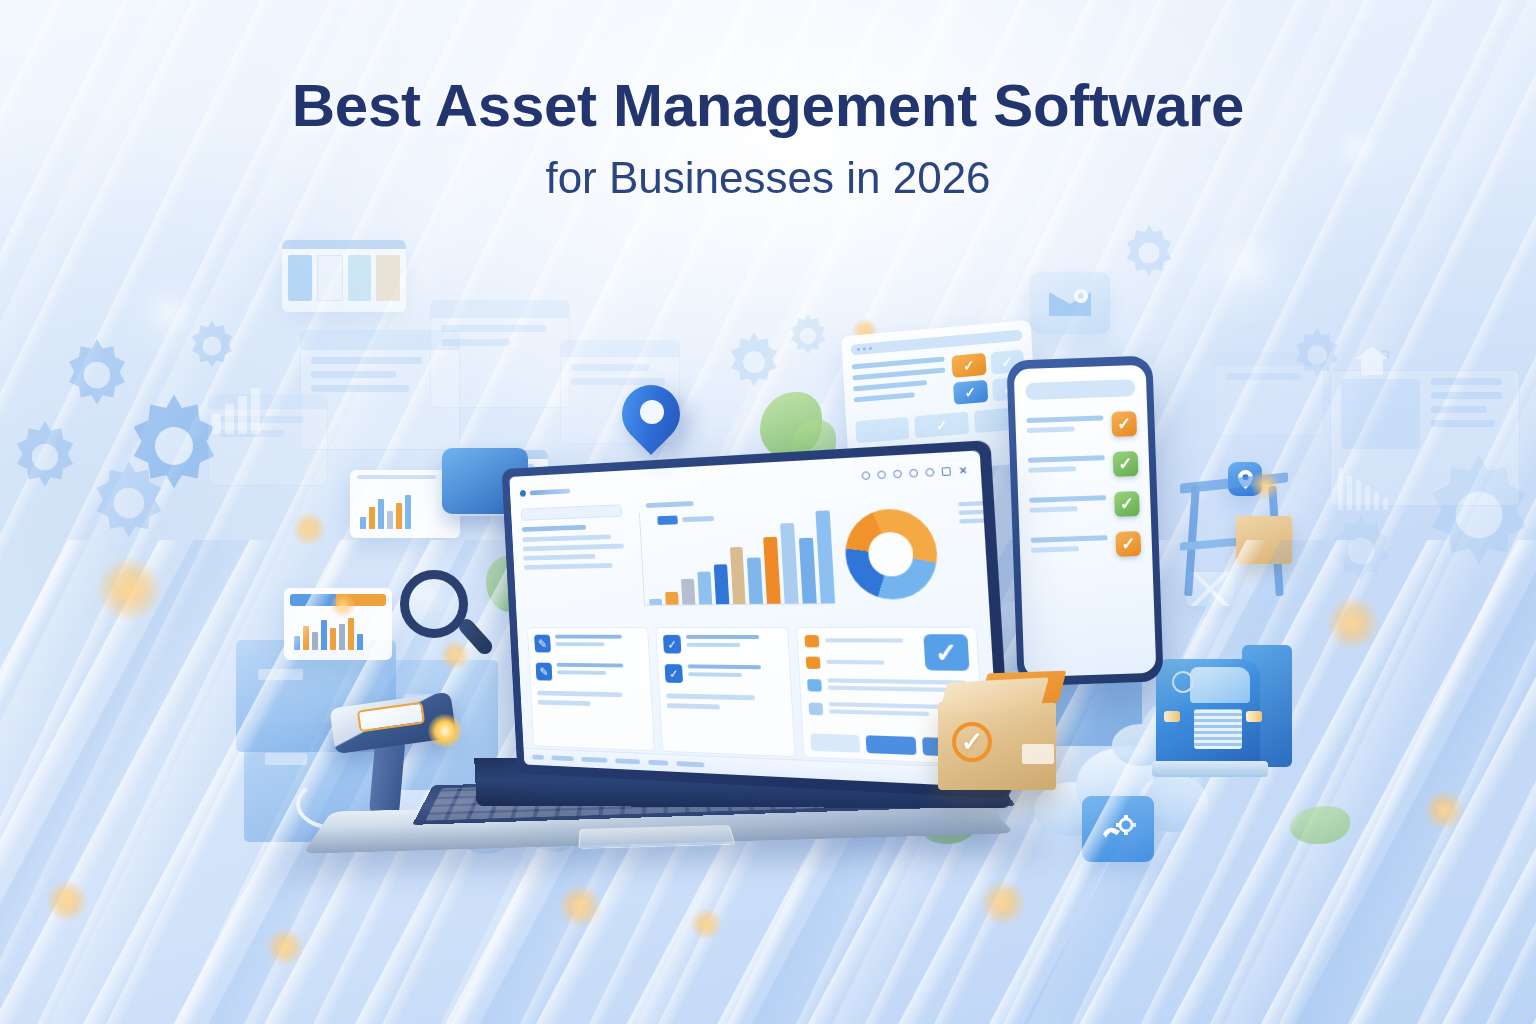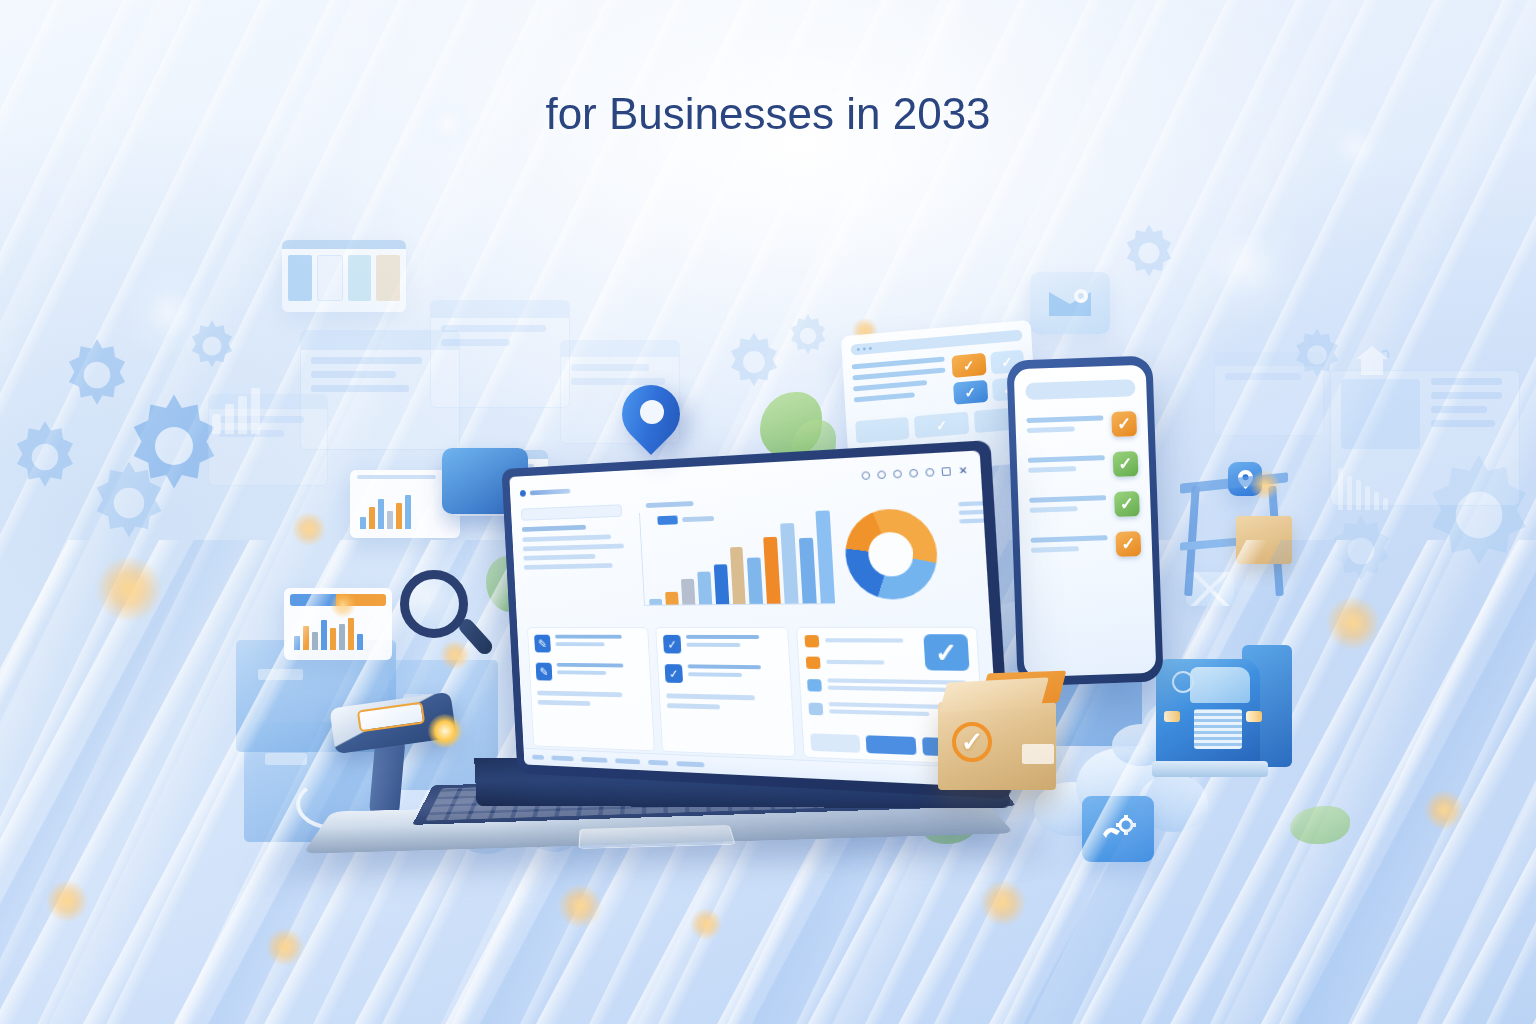--- a/index.html
+++ b/index.html
@@ -938,16 +938,17 @@
   <div class="bokeh warm" style="left:1326px;top:596px; width:54px; height:54px;"></div>
   <div class="bokeh warm" style="left:1424px;top:790px; width:40px; height:40px;"></div>
   <div class="bokeh warm" style="left:1250px;top:470px; width:30px; height:30px;"></div>
   <div class="bokeh warm" style="left:852px;  top:318px; width:26px; height:26px;"></div>
   <div class="bokeh cool" style="left:1186px;top:206px; width:120px;height:120px; opacity:.6"></div>
   <div class="bokeh cool" style="left:124px; top:268px; width:90px; height:90px; opacity:.55"></div>
   <div class="bokeh cool" style="left:1320px;top:112px; width:70px; height:70px; opacity:.5"></div>
   <div class="bokeh cool" style="left:420px;  top:96px;  width:56px; height:56px; opacity:.5"></div>
 
   <div id="title-block">
-    <div id="title-sub">for Businesses in 2033</div>
+    <div id="title-main">Best Asset Management Software</div>
+    <div id="title-sub">for Businesses in 2026</div>
   </div>
 
 </div>
 
 </body></html>

